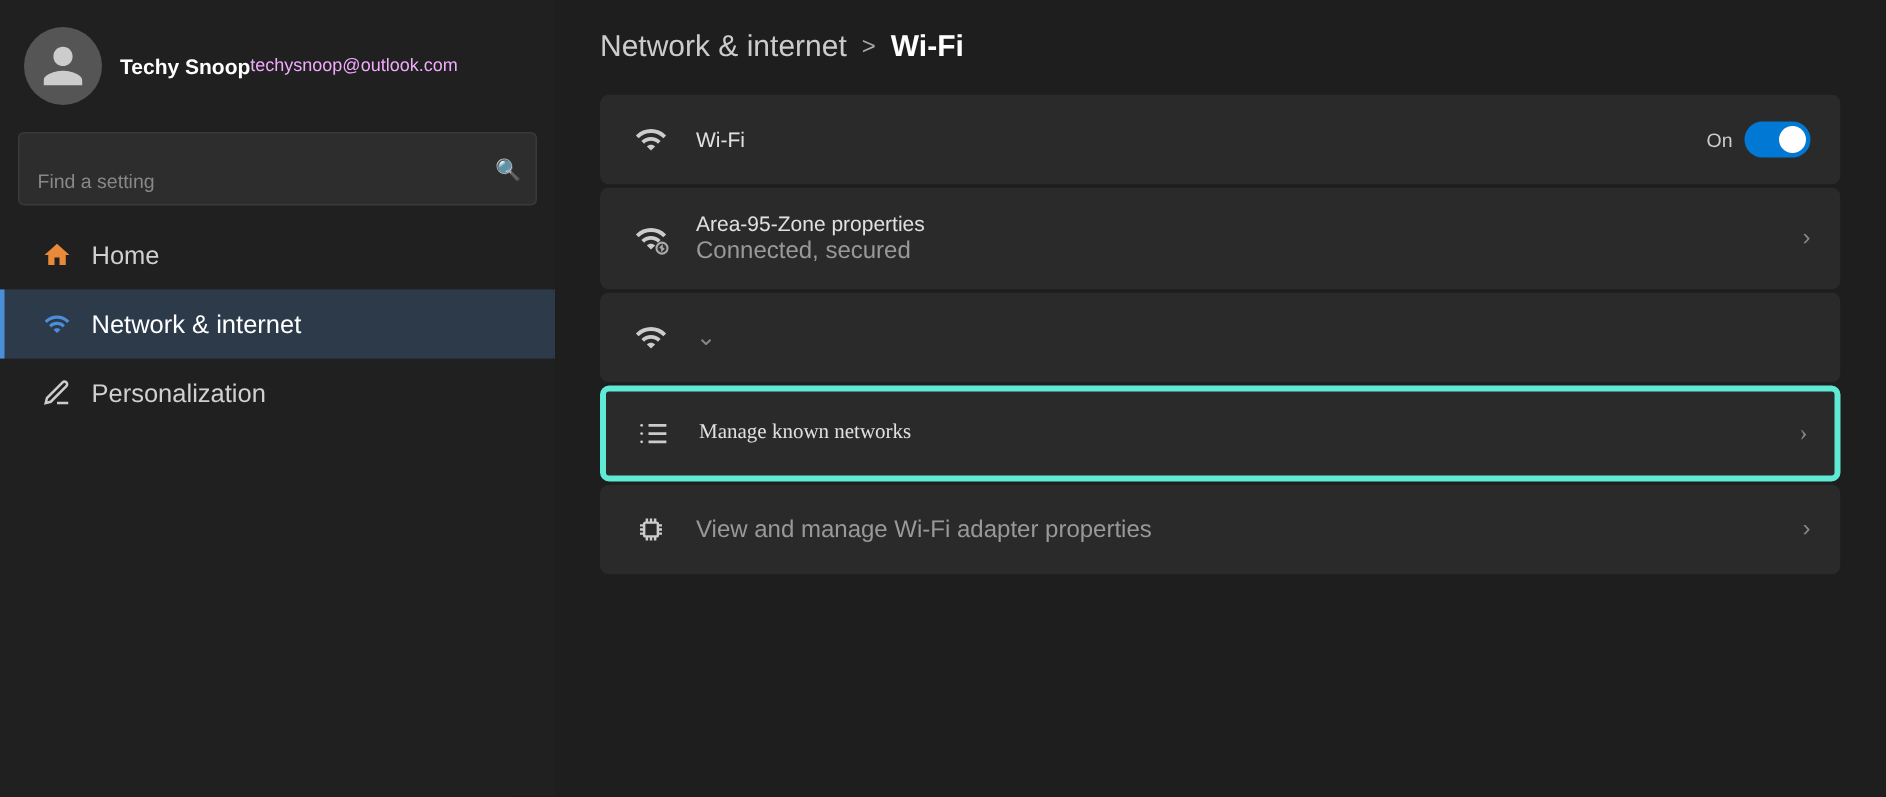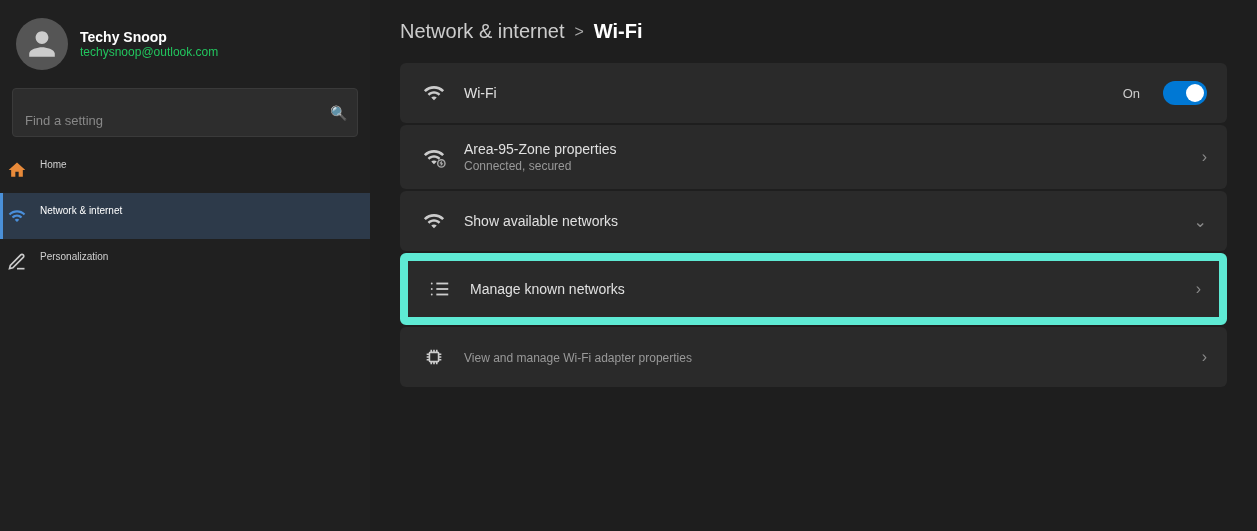--- a/index.html
+++ b/index.html
@@ -43,32 +43,32 @@
     }
 
     .avatar svg {
       width: 32px;
       height: 32px;
       fill: #ccc;
     }
 
     .user-info {
       display: flex;
-      flex-direction: column;
+      flex-direction: row;
     }
 
     .user-name {
       font-size: 14px;
       font-weight: 600;
       color: #fff;
     }
 
     .user-email {
       font-size: 12px;
-      color: #22c55e;
+      color: #f0abfc;
     }
 
     .search-box {
       margin: 4px 12px 10px 12px;
       position: relative;
     }
 
     .search-input {
       width: 100%;
       background: #2d2d2d;
@@ -94,25 +94,25 @@
     }
 
     .nav-list {
       list-style: none;
       flex: 1;
       overflow-y: auto;
     }
 
     .nav-item {
       display: flex;
-      align-items: flex-start;
+      align-items: flex-end;
       gap: 12px;
-      padding: 12px 3px;
+      padding: 12px 24px;
       cursor: pointer;
-      font-size: 10px;
+      font-size: 17px;
       color: #d0d0d0;
       border-left: 3px solid transparent;
       position: relative;
     }
 
     .nav-item.active {
       background: #2d3a4a;
       border-left: 3px solid #4a90d9;
       color: #fff;
     }
@@ -170,21 +170,22 @@
       background: #2a2a2a;
       border-radius: 6px;
       padding: 14px 18px;
       cursor: pointer;
       gap: 16px;
       position: relative;
       border: 2px solid transparent;
     }
 
     .setting-row.highlighted {
-      border: 8px solid #5eead4;
+      border: 4px solid #5eead4;
+      font-family: Liberation Serif, serif;
     }
 
     .setting-row-icon {
       width: 28px;
       height: 28px;
       display: flex;
       align-items: center;
       justify-content: center;
       flex-shrink: 0;
       font-size: 20px;
@@ -197,29 +198,29 @@
       flex-direction: column;
     }
 
     .setting-row-title {
       font-size: 14px;
       color: #e0e0e0;
       font-weight: 500;
     }
 
     .setting-row-subtitle {
-      font-size: 12px;
+      font-size: 16px;
       color: #999;
       margin-top: 2px;
     }
 
     .setting-row-right {
       display: flex;
       align-items: center;
-      gap: 23px;
+      gap: 8px;
       flex-shrink: 0;
     }
 
     .toggle-on {
       display: flex;
       align-items: center;
       gap: 8px;
       font-size: 13px;
       color: #ccc;
     }
@@ -358,23 +359,20 @@
         <span class="chevron-right">›</span>
       </div>
     </div>
 
     <div class="setting-row">
       <div class="setting-row-icon">
         <svg width="24" height="22" viewBox="0 0 24 24" fill="#ccc">
           <path d="M1 9l2 2c4.97-4.97 13.03-4.97 18 0l2-2C16.93 2.93 7.08 2.93 1 9zm8 8l3 3 3-3c-1.65-1.66-4.34-1.66-6 0zm-4-4l2 2c2.76-2.76 7.24-2.76 10 0l2-2C15.14 9.14 8.87 9.14 5 13z"></path>
         </svg>
       </div>
-      <div class="setting-row-content">
-        <span class="setting-row-title">Show available networks</span>
-      </div>
       <div class="setting-row-right">
         <span class="chevron-down">⌄</span>
       </div>
     </div>
 
     <div class="setting-row highlighted">
       <div class="setting-row-icon">
         <svg width="22" height="22" viewBox="0 0 24 24" fill="#ccc">
           <line x1="8" y1="6" x2="21" y2="6" stroke="#ccc" stroke-width="2"></line>
           <line x1="8" y1="12" x2="21" y2="12" stroke="#ccc" stroke-width="2"></line>

